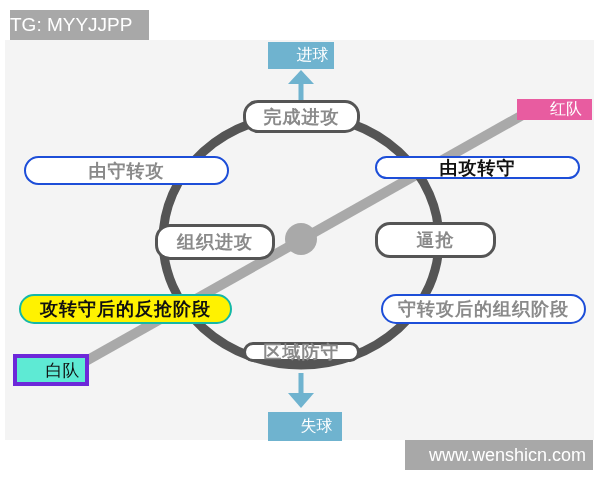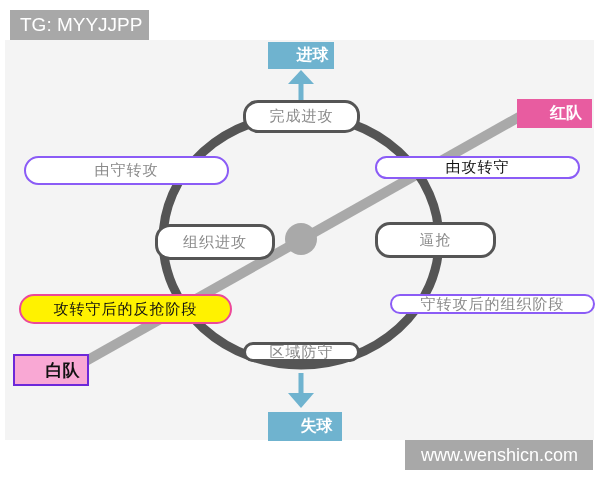--- a/index.html
+++ b/index.html
@@ -1,32 +1,32 @@
 <!DOCTYPE html>
 <html><head>
 <meta charset="utf-8">
 <style>
   html, body { margin:0; padding:0; }
   body { width:600px; height:480px; background:#ffffff; position:relative; overflow:hidden;
          font-family: "DejaVu Sans", "Liberation Sans", sans-serif; }
   .panel { position:absolute; left:5px; top:40px; width:589px; height:400px; background:#f4f4f4; }
   .wm { position:absolute; background:#a8a8a8; color:#ffffff; font-family:"Liberation Sans", sans-serif; }
-  .wm-top { left:10px; top:10px; width:139px; height:30px; font-size:19px; line-height:30px; padding-left:10px; box-sizing:border-box; }
-  .wm-bot { left:405px; top:440px; width:188px; height:30px; font-size:18px; line-height:30px; padding-left:16px; box-sizing:border-box; }
+  .wm-top { left:10px; top:10px; width:139px; height:30px; font-size:19px; line-height:30px; padding-left:0; box-sizing:border-box; }
+  .wm-bot { left:405px; top:440px; width:188px; height:30px; font-size:18px; line-height:30px; padding-left:24px; box-sizing:border-box; }
   svg.diagram { position:absolute; left:0; top:0; }
   .pill { position:absolute; box-sizing:border-box; background:#ffffff; border-radius:15px;
-          display:flex; align-items:center; justify-content:center; font-size:15px; color:#8a8a8a; font-weight:normal; letter-spacing:1px; }
+          display:flex; align-items:center; justify-content:center; font-size:18px; color:#8a8a8a; font-weight:bold; letter-spacing:1px; }
   .pill.thick { border:3px solid #555555; }
-  .pill.thin { border:2px solid #8b5cf6; }
+  .pill.thin { border:2px solid #1d4ed8; }
   .pill.dark { color:#111111; }
-  .pill.yellow { background:#fff200; color:#111111; border:2px solid #ec4899; }
-  .tag { position:absolute; display:flex; align-items:center; justify-content:center; font-weight:bold; box-sizing:border-box;padding-left:23px; }
+  .pill.yellow { background:#fff200; color:#111111; border:2px solid #14b8a6; }
+  .tag { position:absolute; display:flex; align-items:center; justify-content:center; font-weight:normal; box-sizing:border-box;padding-left:23px; }
   .tag.blue { background:#6fb3cf; color:#ffffff; font-size:16px; }
   .tag.pink { background:#e85ca0; color:#ffffff; font-size:16px; }
-  .tag.white { background:#f9a8d4; border:2px solid #6d28d9; color:#111; font-size:17px; }
+  .tag.white { background:#5eead4; border:4px solid #6d28d9; color:#111; font-size:17px; }
 </style>
 </head>
 <body>
 
 <div class="panel"></div>
 
 <div class="wm wm-top">TG: MYYJJPP</div>
 
 <svg class="diagram" width="600" height="480" viewBox="0 0 600 480">
 
@@ -39,26 +39,26 @@
   <line x1="301" y1="104" x2="301" y2="82" stroke="#6fb3cf" stroke-width="5"></line>
   <polygon points="288,84 314,84 301,70" fill="#6fb3cf"></polygon>
 
   <line x1="301" y1="373" x2="301" y2="396" stroke="#6fb3cf" stroke-width="5"></line>
   <polygon points="288,393 314,393 301,408" fill="#6fb3cf"></polygon>
 </svg>
 
 <div class="tag blue" style="left:268px; top:42px; width:66px; height:27px;">进球</div>
 <div class="tag blue" style="left:268px; top:412px; width:74px; height:29px;">失球</div>
 
-<div class="tag pink" style="left:517px; top:99px; width:75px; height:29px;">红队</div>
+<div class="tag pink" style="left:517px; top:99px; width:75px; height:21px;">红队</div>
 <div class="tag white" style="left:13px; top:354px; width:76px; height:32px;">白队</div>
 
 <div class="pill thick" style="left:243px; top:100px; width:117px; height:33px;">完成进攻</div>
 <div class="pill thick" style="left:107px; top:224px; width:120px; height:36px;margin-left:48px;">组织进攻</div>
 <div class="pill thick" style="left:375px; top:222px; width:121px; height:36px;text-align:right;">逼抢</div>
 <div class="pill thick" style="left:243px; top:342px; width:117px; height:20px;">区域防守</div>
 
 <div class="pill thin" style="left:24px; top:156px; width:205px; height:29px;">由守转攻</div>
 <div class="pill thin dark" style="left:375px; top:156px; width:205px; height:23px;">由攻转守</div>
 <div class="pill yellow" style="left:19px; top:294px; width:213px; height:30px;">攻转守后的反抢阶段</div>
-<div class="pill thin" style="left:390px; top:294px; width:205px; height:20px;">守转攻后的组织阶段</div>
+<div class="pill thin" style="left:381px; top:294px; width:205px; height:30px;">守转攻后的组织阶段</div>
 
 <div class="wm wm-bot">www.wenshicn.com</div>
 
 </body></html>

